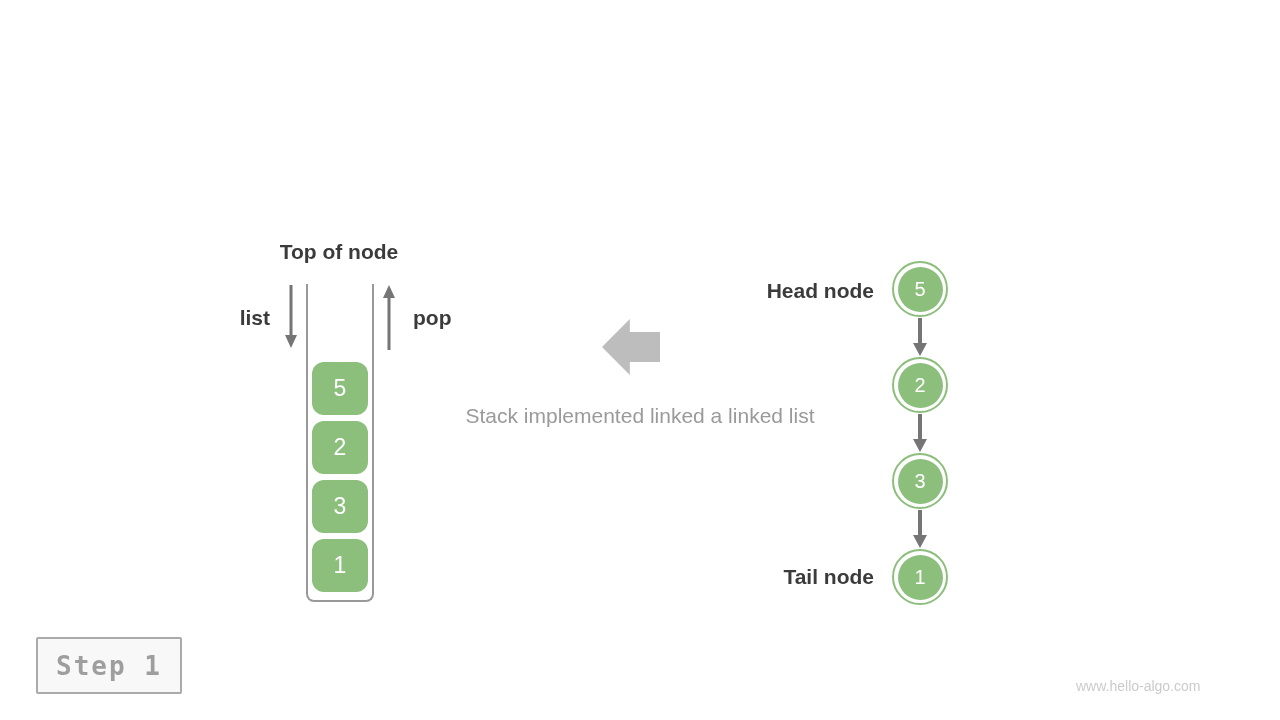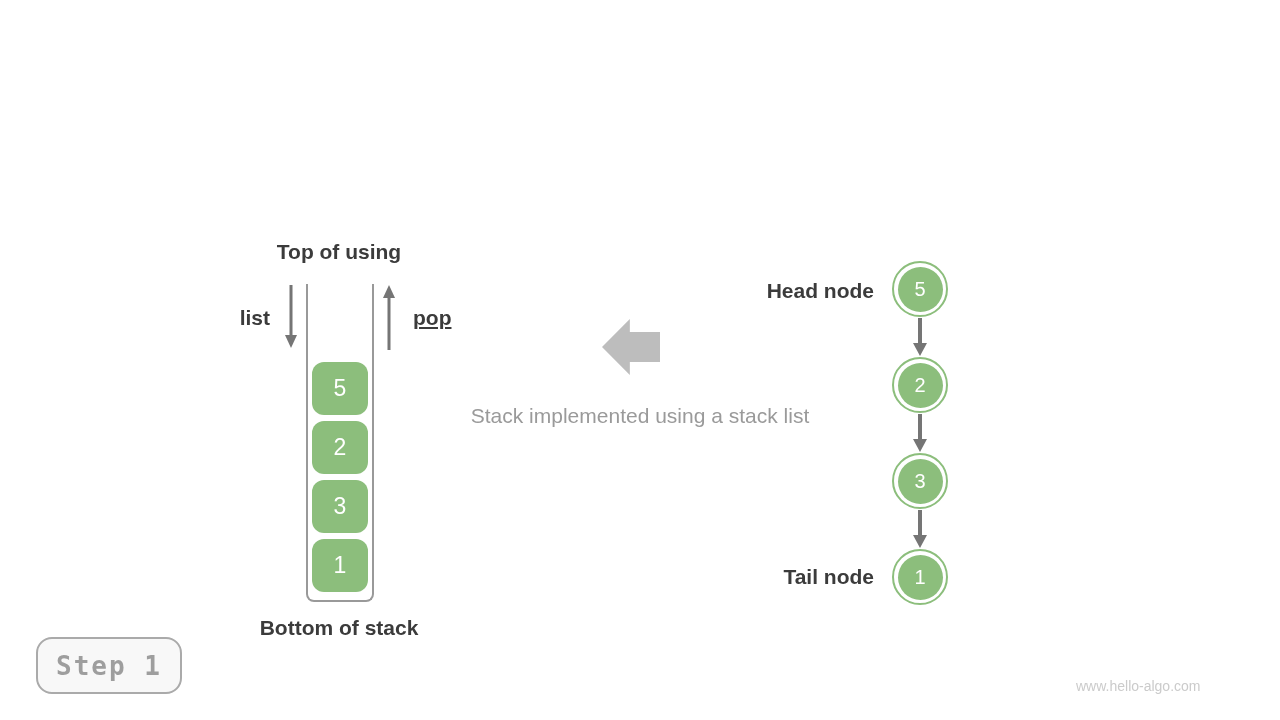--- a/index.html
+++ b/index.html
@@ -104,64 +104,63 @@
     border-radius:50%;
     display:flex;align-items:center;justify-content:center;
     color:#ffffff;font-size:20px;font-weight:500;
   }
 
   
   .step-badge{
     left:36px;top:637px;width:146px;height:57px;
     background:#F8F8F8;
     border:2px solid var(--step-border);
-    border-radius:16px;
+    border-radius:2px;
     display:flex;align-items:center;justify-content:center;
     font-family:"DejaVu Sans Mono", monospace;
     font-weight:700;font-size:26px;color:var(--step);
     letter-spacing:2px;
   }
 
   .watermark{
     left:1076px;top:678px;width:166px;
     font-family:Liberation Sans, sans-serif;
     font-size:14px;color:var(--watermark);
     white-space:nowrap;
   }
 </style>
 </head>
 <body>
 
 <div class="canvas">
 
-  <div class="abs bold-label center" style="left:239px;top:240px;width:200px;">Top of using</div>
+  <div class="abs bold-label center" style="left:239px;top:240px;width:200px;">Top of node</div>
 
   <div class="abs stack-walls"></div>
 
   <div class="abs stack-box" style="top:362px;">5</div>
   <div class="abs stack-box" style="top:421px;">2</div>
   <div class="abs stack-box" style="top:480px;">3</div>
   <div class="abs stack-box" style="top:539px;">1</div>
 
   <div class="abs bold-label right" style="left:165px;top:306px;width:105px;">list</div>
   <div class="abs varrow down" style="left:284px;top:285px;height:63px;">
     <div class="shaft"></div>
     <div class="head"></div>
   </div>
 
   <div class="abs varrow up" style="left:382px;top:285px;height:65px;">
     <div class="shaft"></div>
     <div class="head"></div>
   </div>
-  <div class="abs bold-label" style="left:413px;top:306px;text-decoration:underline;">pop</div>
+  <div class="abs bold-label" style="left:413px;top:306px;">pop</div>
 
-  <div class="abs bold-label center" style="left:239px;top:616px;width:200px;">Bottom of stack</div>
 
   <div class="abs big-arrow"></div>
-  <div class="abs caption">Stack implemented using a stack list</div>
+  <div class="abs caption">Stack implemented linked a linked list</div>
 
   <div class="abs bold-label right" style="left:664px;top:565px;width:210px;">Tail node</div>
   <div class="abs bold-label right" style="left:664px;top:279px;width:210px;">Head node</div>
 
   <div class="abs ll-node" style="top:261px;">
     <div class="inner">5</div>
   </div>
   <div class="abs ll-node" style="top:357px;">
     <div class="inner">2</div>
   </div>

